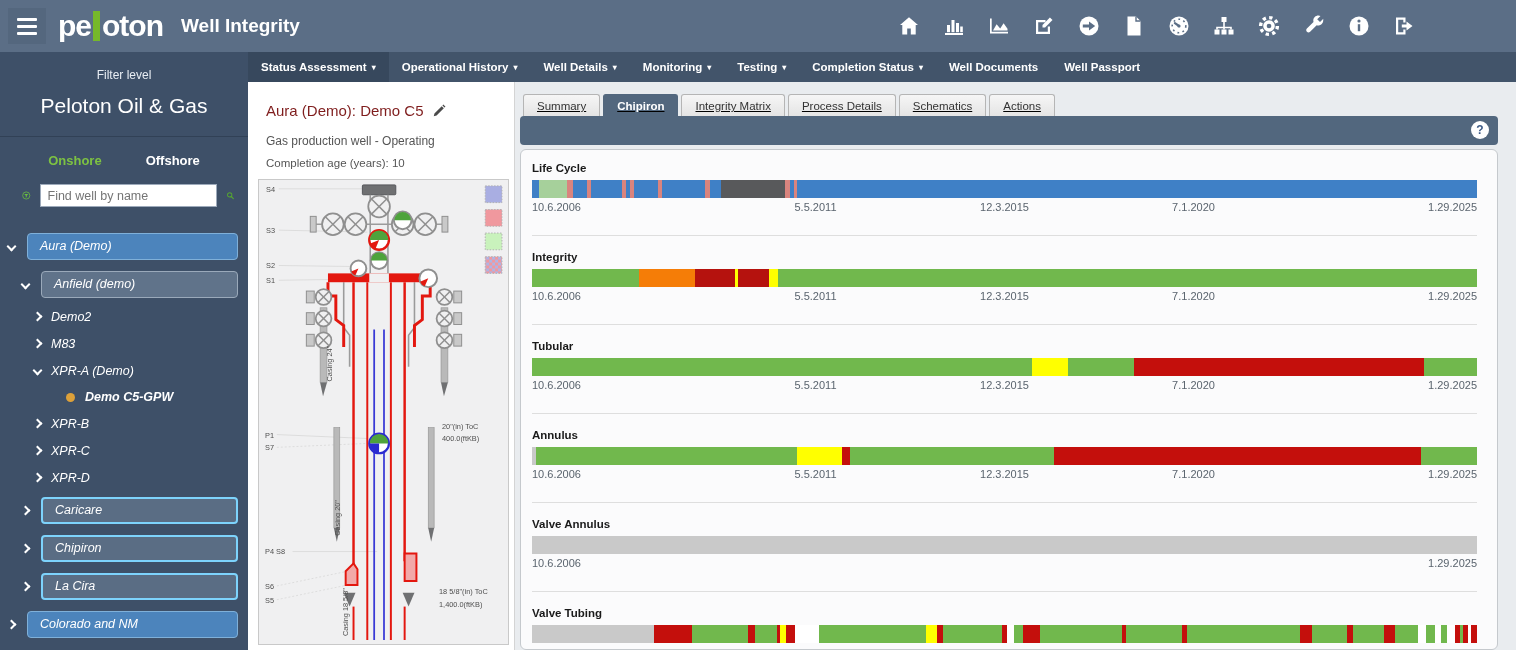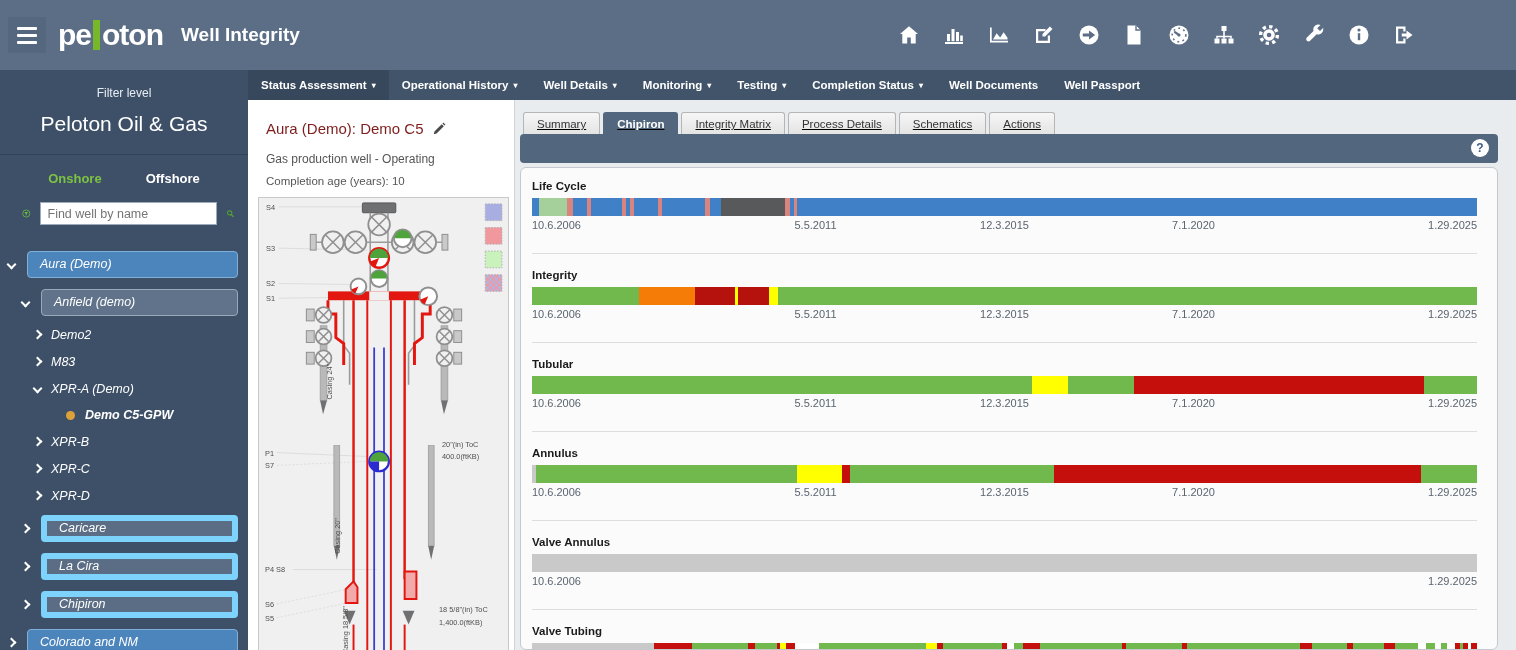--- a/index.html
+++ b/index.html
@@ -1,20 +1,20 @@
 <!DOCTYPE html>
 <html><head>
 <meta charset="utf-8">
 <style>
   * { margin:0; padding:0; box-sizing:border-box; }
   body { font-family:"Liberation Sans", sans-serif; width:1516px; height:650px; overflow:hidden; background:#e9ecef; }
   .app { width:1516px; height:650px; display:flex; flex-direction:column; overflow:hidden; }
 
   
-  .topbar { height:70px; background:#5b6e86; display:flex; align-items:center; flex-shrink:0; }
+  .topbar { height:52px; background:#5b6e86; display:flex; align-items:center; flex-shrink:0; }
   .hamburger { width:38px; height:36px; margin-left:8px; background:#54677e; display:flex; flex-direction:column; justify-content:center; gap:4px; padding:0 9px; cursor:pointer; }
   .hamburger span { display:block; height:3px; background:#fff; border-radius:1px; }
   .brand { display:flex; align-items:flex-end; margin-left:12px; color:#fff; font-weight:bold; font-size:30px; letter-spacing:-1px; line-height:30px; }
   .brand .lbar { display:inline-block; width:7px; height:30px; background:#76b82a; margin:0 2px; }
   .app-title { color:#fff; font-weight:bold; font-size:19px; margin-left:18px; }
   .topbar-icons { margin-left:auto; margin-right:100px; display:flex; align-items:center; gap:21px; }
   .topbar-icons .tbi { width:24px; height:24px; cursor:pointer; }
 
   
   .main { flex:1; display:flex; overflow:hidden; }
@@ -32,21 +32,21 @@
   .tree { margin-top:20px; }
   .trow { display:flex; align-items:center; cursor:pointer;font-style:italic; }
   .trow .chev { width:7px; height:7px; border-right:2px solid #fff; border-bottom:2px solid #fff; flex-shrink:0; }
   .chev.right { transform:rotate(-45deg); }
   .chev.down  { transform:rotate(45deg); }
   .trow.pill-row { height:38px; }
   .trow.plain-row { height:27px; font-size:12.5px; }
   .trow.well-row { height:26px; font-size:12.5px; font-weight:bold; }
   .pill { flex:1; margin-right:10px; margin-left:12px; height:27px; display:flex; align-items:center; padding-left:12px; border-radius:4px; font-size:12.5px; }
   .pill.blue { background:#4c84bc; border:1px solid #7fb0d9; }
-  .pill.slate { background:#5a6d84; border:6px solid #7dd3fc; }
+  .pill.slate { background:#5a6d84; border:2px solid #7dd3fc; }
   .pill.slate-light { background:#60738a; border:1px solid #9aa9ba; }
   .plain-label { margin-left:10px; }
   .well-dot { width:9px; height:9px; border-radius:50%; background:#dda13a; margin-right:10px; flex-shrink:0; }
 
   
   .right-col { flex:1; display:flex; flex-direction:column; overflow:hidden; }
   .navbar { height:30px; background:#42546a; display:flex; align-items:stretch; flex-shrink:0; }
   .nav-item { color:#fff; font-size:11.5px; font-weight:bold; padding:0 13px; display:flex; align-items:center; gap:5px; cursor:pointer; white-space:nowrap; }
   .nav-item.active { background:#37485d; }
   .nav-item .caret { font-size:8px; }
@@ -214,25 +214,25 @@
           <div class="trow plain-row" style="padding-left: 34px;">
             <span class="chev right"></span>
             <span class="plain-label">XPR-D</span>
           </div>
           <div class="trow pill-row" style="padding-left: 22px;">
             <span class="chev right"></span>
             <span class="pill slate">Caricare</span>
           </div>
           <div class="trow pill-row" style="padding-left: 22px;">
             <span class="chev right"></span>
+            <span class="pill slate">Chipiron</span>
+          </div>
+          <div class="trow pill-row" style="padding-left: 22px;">
+            <span class="chev right"></span>
             <span class="pill slate">La Cira</span>
-          </div>
-          <div class="trow pill-row" style="padding-left: 22px;">
-            <span class="chev right"></span>
-            <span class="pill slate">Chipiron</span>
           </div>
           <div class="trow pill-row" style="padding-left: 8px;">
             <span class="chev right"></span>
             <span class="pill blue">Colorado and NM</span>
           </div>
         </div>
     </aside>
 
     <div class="right-col">
       <nav class="navbar" id="navbar">

